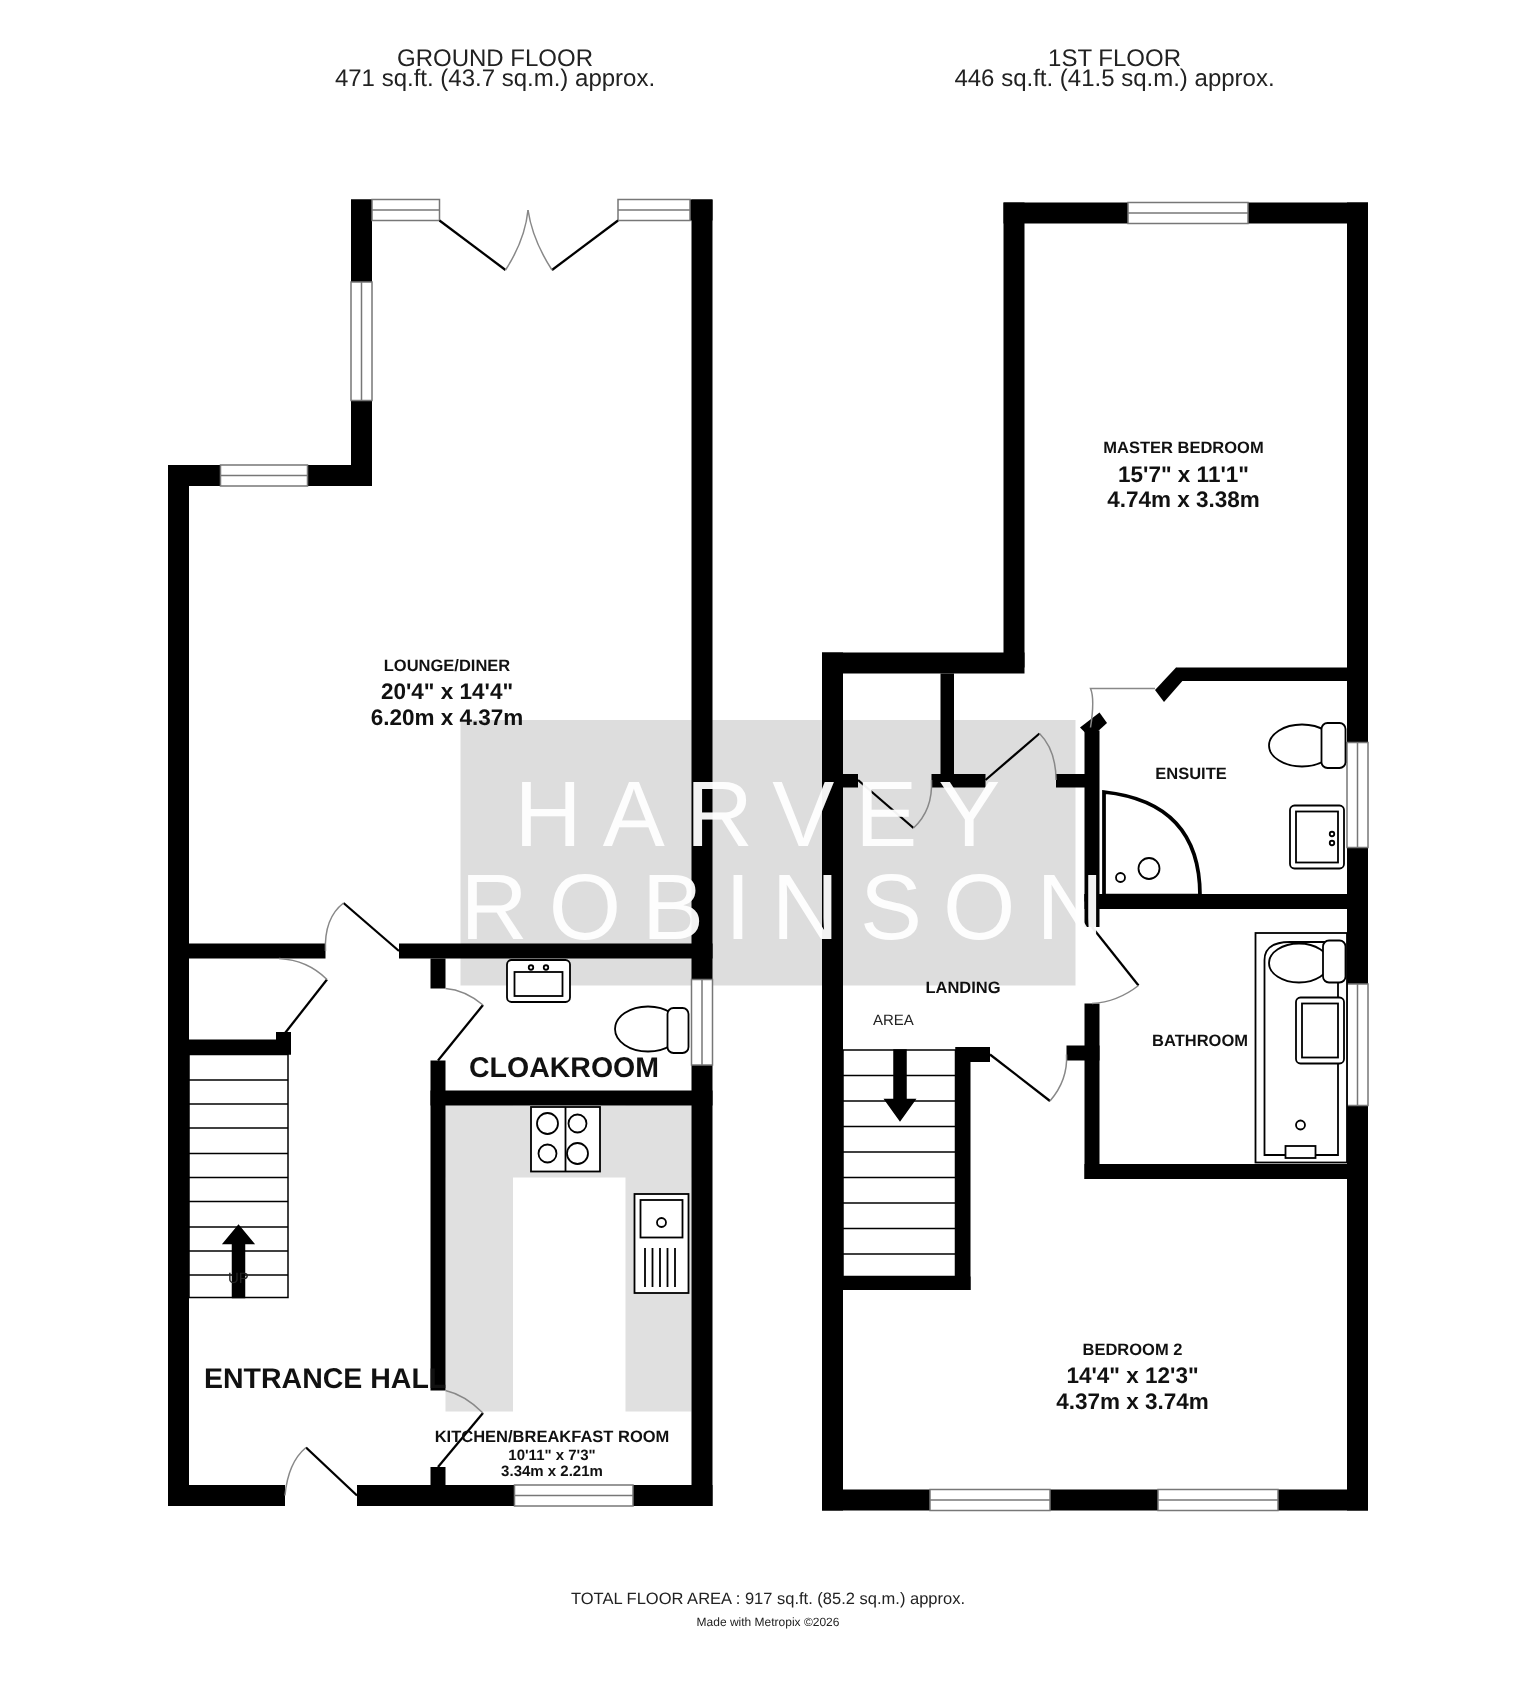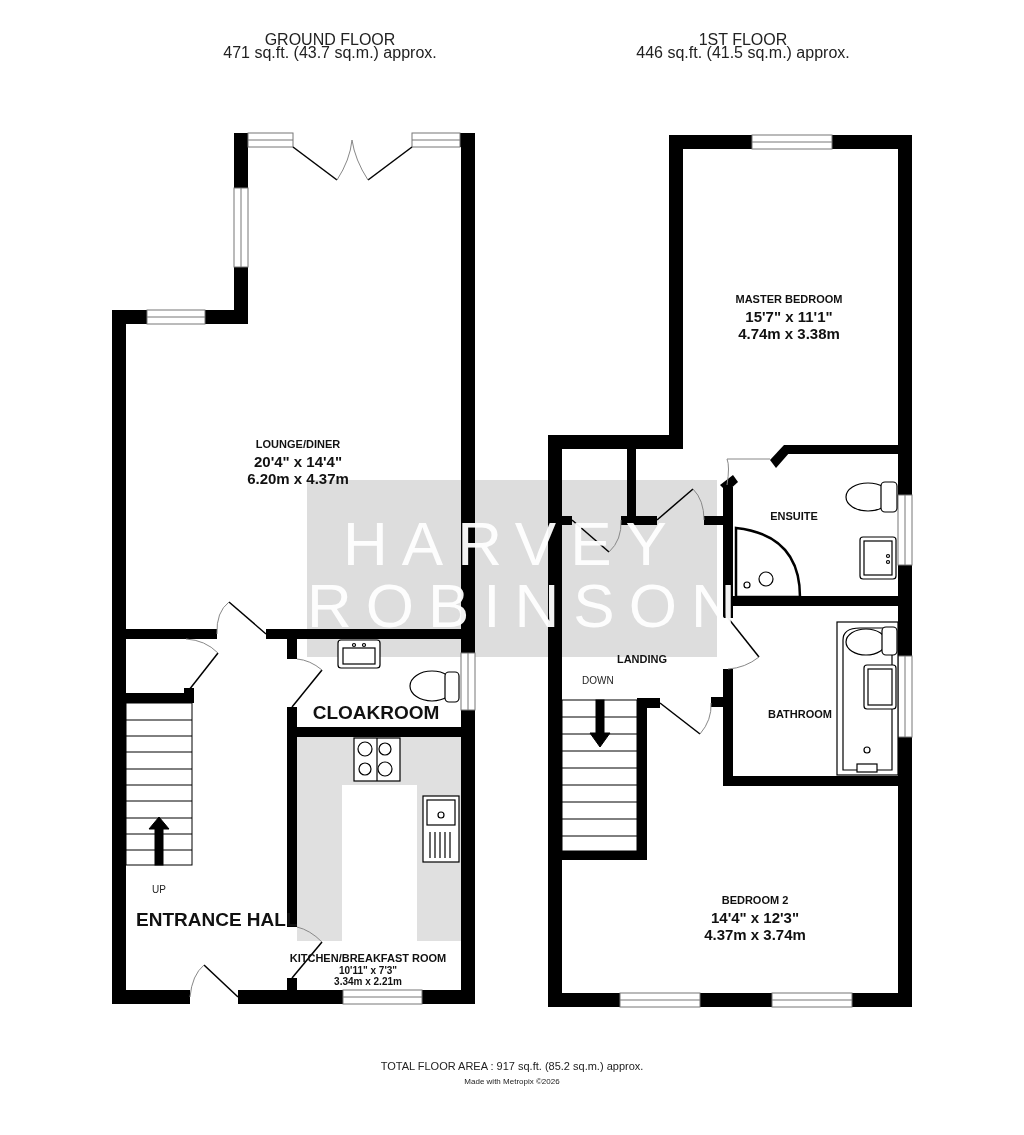--- a/index.html
+++ b/index.html
@@ -284,37 +284,37 @@
   <span class="name">CLOAKROOM</span>
 </div>
 <div class="room-label small" style="left:136px; top:912px; width:140px; text-align:left;">
   <span class="name">ENTRANCE HALL</span>
 </div>
 <div class="room-label tiny" style="left:278px; top:952px; width:180px;">
   <span class="name">KITCHEN/BREAKFAST ROOM</span>
   <span class="dim" style="font-size:10px; line-height:11px;">10'11"  x 7'3"</span>
   <span class="dim" style="font-size:10px; line-height:11px;">3.34m  x 2.21m</span>
 </div>
-<div class="stair-label" style="left:152px; top:884px;">UP</div>
+<div class="stair-label" style="left:152px; top:847px;">UP</div>
 
 <div class="room-label" style="left:689px; top:291px; width:200px;">
   <span class="name">MASTER BEDROOM</span>
   <span class="dim">15'7"  x 11'1"</span>
   <span class="dim">4.74m  x 3.38m</span>
 </div>
 <div class="room-label" style="left:744px; top:508px; width:100px;">
   <span class="name">ENSUITE</span>
 </div>
 <div class="room-label" style="left:592px; top:631px; width:100px; z-index:4;margin-top:20px;">
   <span class="name">LANDING</span>
 </div>
-<div class="room-label" style="left:740px; top:686px; width:120px;margin-top:20px;">
+<div class="room-label" style="left:740px; top:686px; width:120px;">
   <span class="name">BATHROOM</span>
 </div>
 <div class="room-label" style="left:660px; top:870px; width:190px;margin-top:22px;">
   <span class="name">BEDROOM 2</span>
   <span class="dim">14'4"  x 12'3"</span>
   <span class="dim">4.37m  x 3.74m</span>
 </div>
-<div class="stair-label" style="left:582px; top:675px;">DOWN</div>
+<div class="stair-label" style="left:582px; top:675px;">AREA</div>
 
 <div class="footer total" style="top:1060px; font-size:11px;">TOTAL FLOOR AREA : 917 sq.ft. (85.2 sq.m.) approx.</div>
 <div class="footer made" style="top:1077px; font-size:8px;">Made with Metropix ©2026</div>
 
 </body></html>

